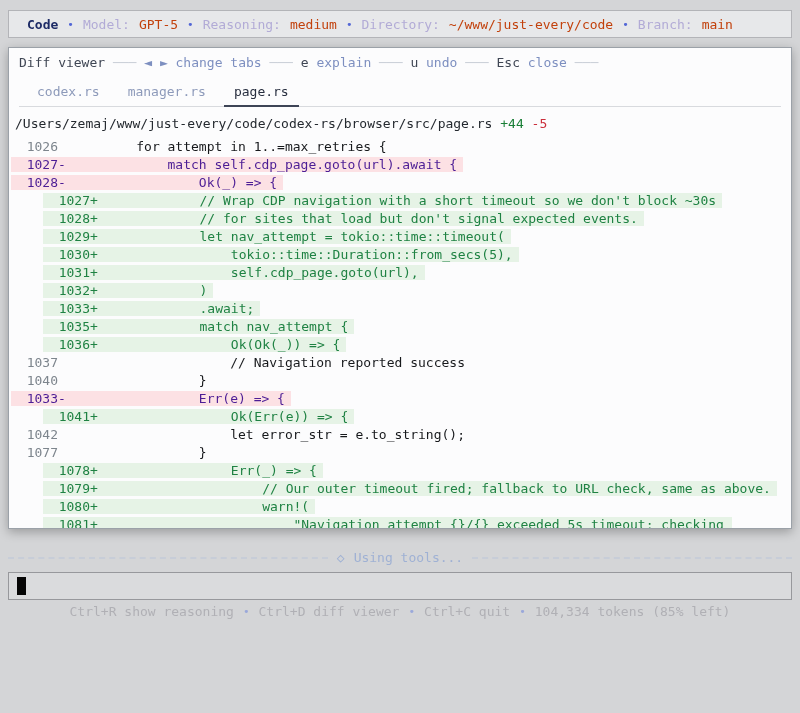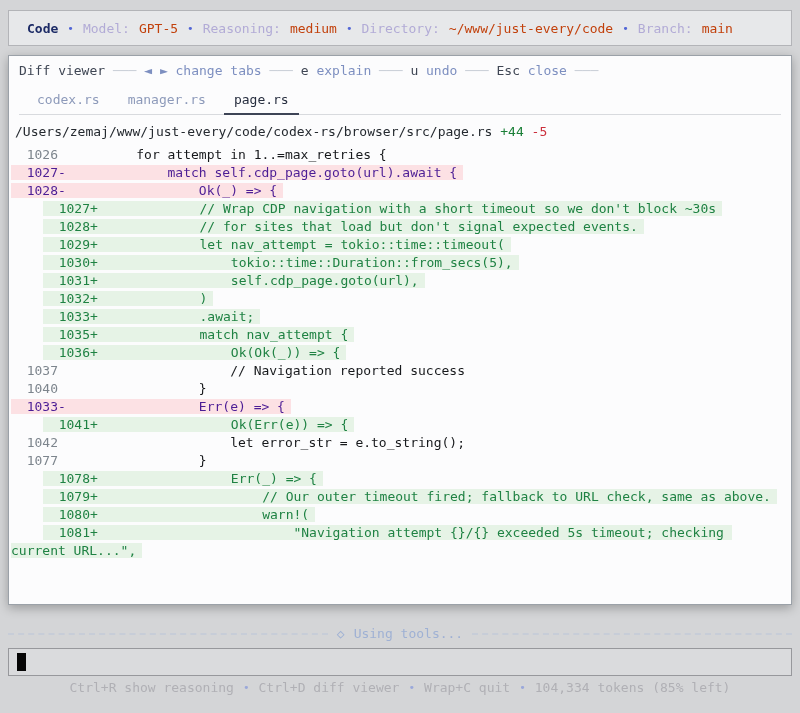--- a/index.html
+++ b/index.html
@@ -6,39 +6,39 @@
   html,body { width: 800px; height: 713px; }
   body {
     background: #d4d5d7;
     font-family: "DejaVu Sans Mono", "Liberation Mono", monospace;
     overflow: hidden;
   }
 
   
   .topbar {
     margin: 10px 8px 0;
-    height: 36px;
+    height: 28px;
     background: #e7e8ea;
     border: 1px solid #b3b4b8;
     display: flex;
     align-items: center;
     padding: 0 18px;
     font-size: 13px;
     gap: 9px;
     white-space: nowrap;
   }
   .app-name { color: #1d2b66; font-weight: bold; }
   .dot { color: #5367d6; font-size: 11px; }
   .hlabel { color: #b2abd6; }
   .hvalue { color: #c2410c; }
 
   
   .panel {
     margin: 9px 8px 0;
-    height: 550px;
+    height: 482px;
     background: #fcfcfd;
     border: 1px solid #9ba1a8;
     box-shadow: 0 3px 10px rgba(0,0,0,0.28);
     font-size: 13px;
     overflow: hidden;
   }
   .panel-title {
     padding: 7px 10px 0 10px;
     white-space: nowrap;
     overflow: hidden;
@@ -183,17 +183,17 @@
 <div class="inputbox">
   <span class="cursor"></span>
 </div>
 
 <div class="footer">
   <span style="display:flex;align-items:center;gap:9px;">
       <span>Ctrl+R show reasoning</span>
       <span class="fdot">•</span>
       <span>Ctrl+D diff viewer</span>
       <span class="fdot">•</span>
-      <span>Wrap+C quit</span>
+      <span>Ctrl+C quit</span>
       <span class="fdot">•</span>
       <span>104,334 tokens (85% left)</span>
     </span>
 </div>
 
 </body></html>

